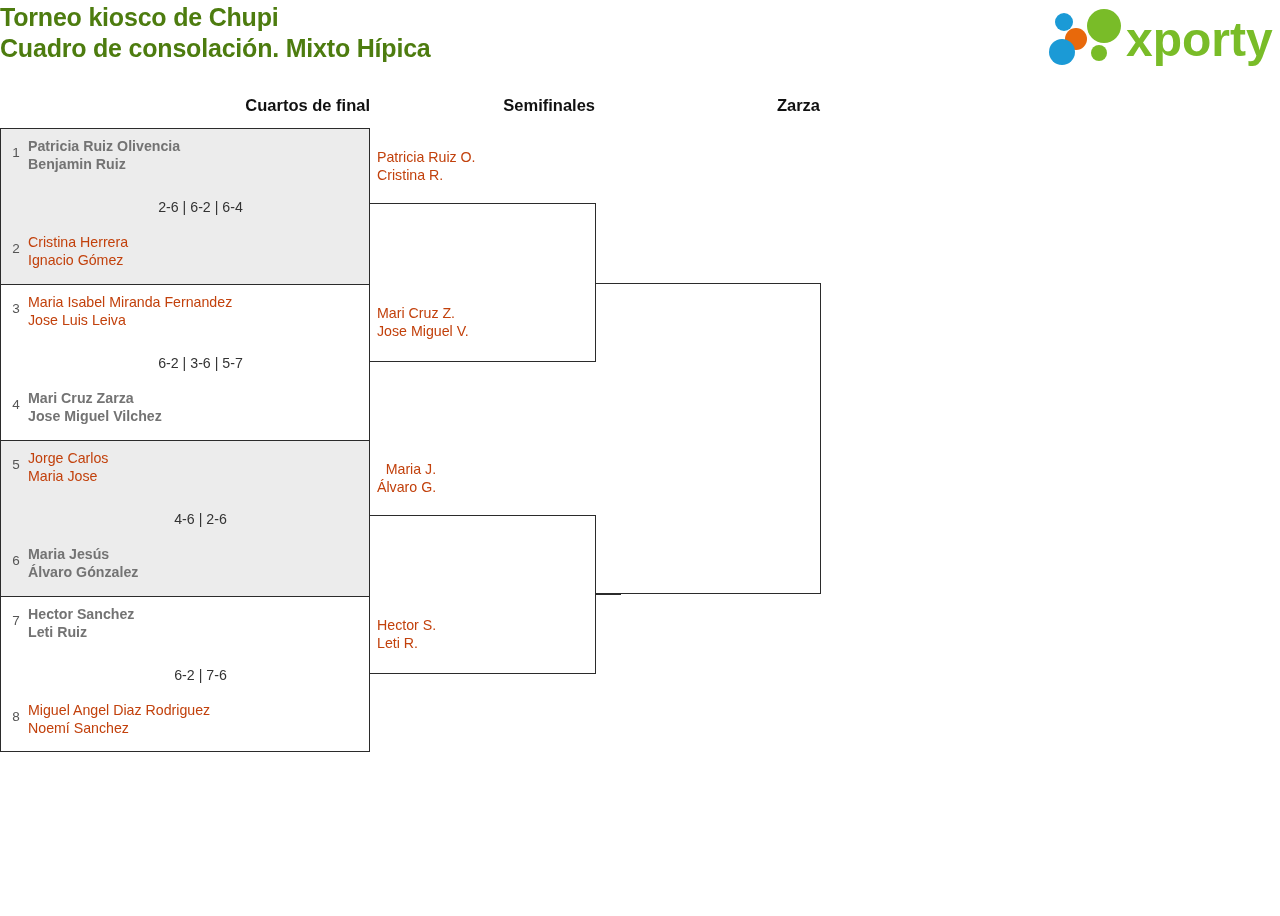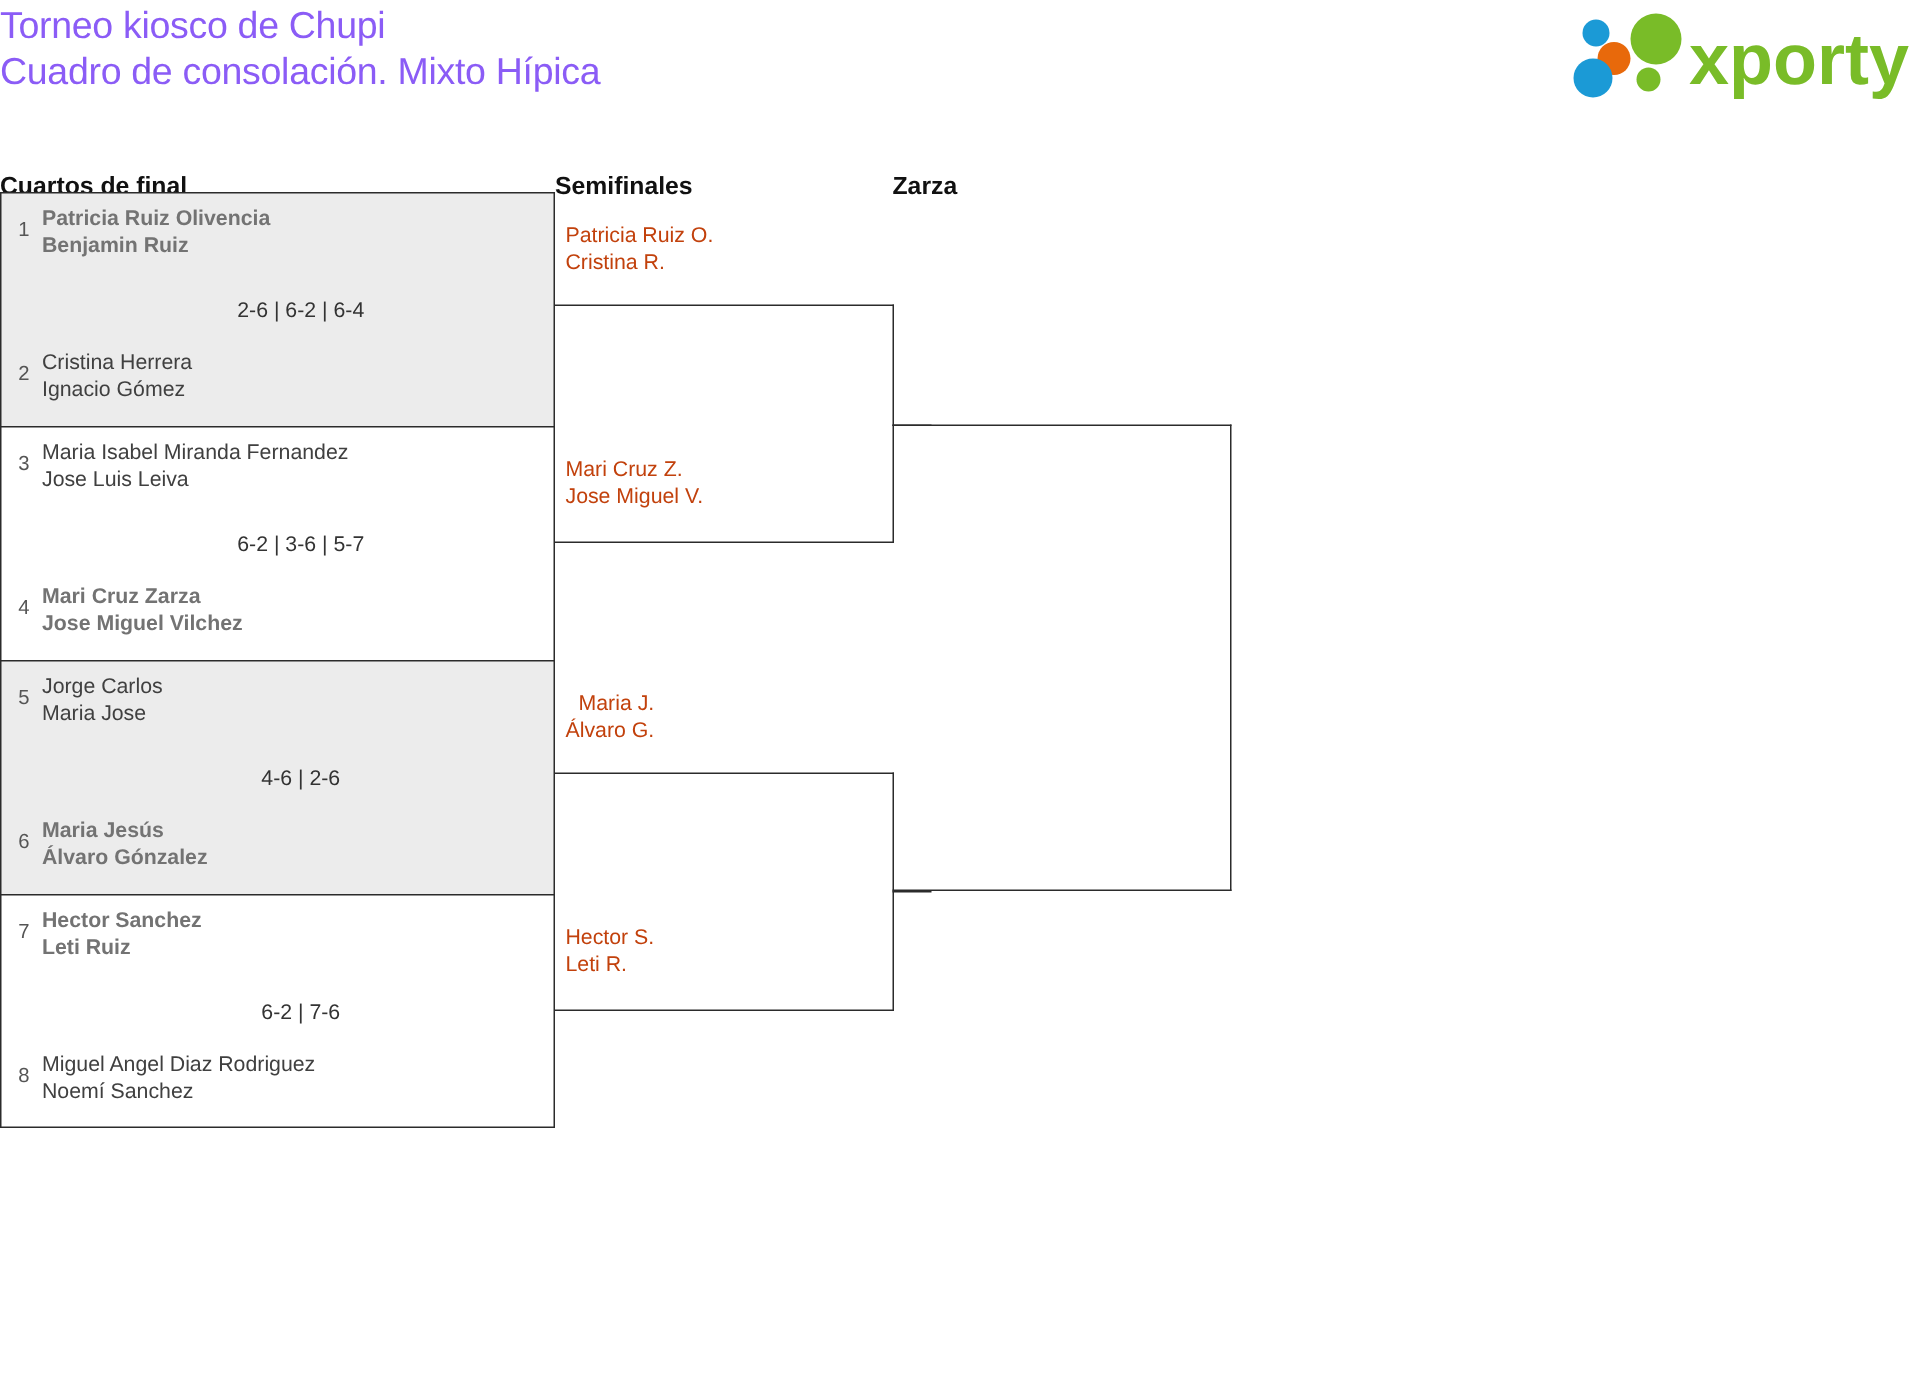--- a/index.html
+++ b/index.html
@@ -11,43 +11,42 @@
     color: #1a1a1a;
     overflow: hidden;
   }
   #root { position: relative; width: 1280px; height: 916px; }
 
   
   .page-title {
     position: absolute;
     left: 0; top: 2px;
     font-size: 25px;
-    font-weight: 400;
+    font-weight: 700;
     line-height: 31px;
     letter-spacing: -0.2px;
-    color: #8b5cf6;
+    color: #4d7c0f;
     white-space: pre;
   }
   .logo {
     position: absolute;
     right: 6px; top: 6px;
     height: 62px;
     width: 232px;
   }
 
   
   .round-head {
     position: absolute;
     top: 96px;
     font-size: 16.5px;
     font-weight: 700;
     color: #111111;
-    text-align: left;
-    white-space: nowrap;
-    margin-top: 19px;
+    text-align: right;
+    white-space: nowrap;
   }
   #rh0 { left: 0px;   width: 370px; }
   #rh1 { left: 370px; width: 225px; }
   #rh2 { left: 595px; width: 225px; }
 
   
   .bracket { position: absolute; left: 0; top: 128px; width: 1280px; height: 640px; }
 
   
   .qf {
@@ -72,21 +71,21 @@
     line-height: 14px;
   }
   .side-top .seed { top: 17px; }
   .side-bot .seed { top: 113px; }
 
   .names {
     position: absolute;
     left: 27px; right: 8px;
     font-size: 14.2px;
     line-height: 18px;
-    color: #404040;
+    color: #c2410c;
     white-space: nowrap;
   }
   .side-top .names { top: 8px; }
   .side-bot .names { top: 104px; }
   .names.win { color: #737373; font-weight: 700; }
 
   .score {
     position: absolute;
     left: 0; right: 0;
     top: 69px;

